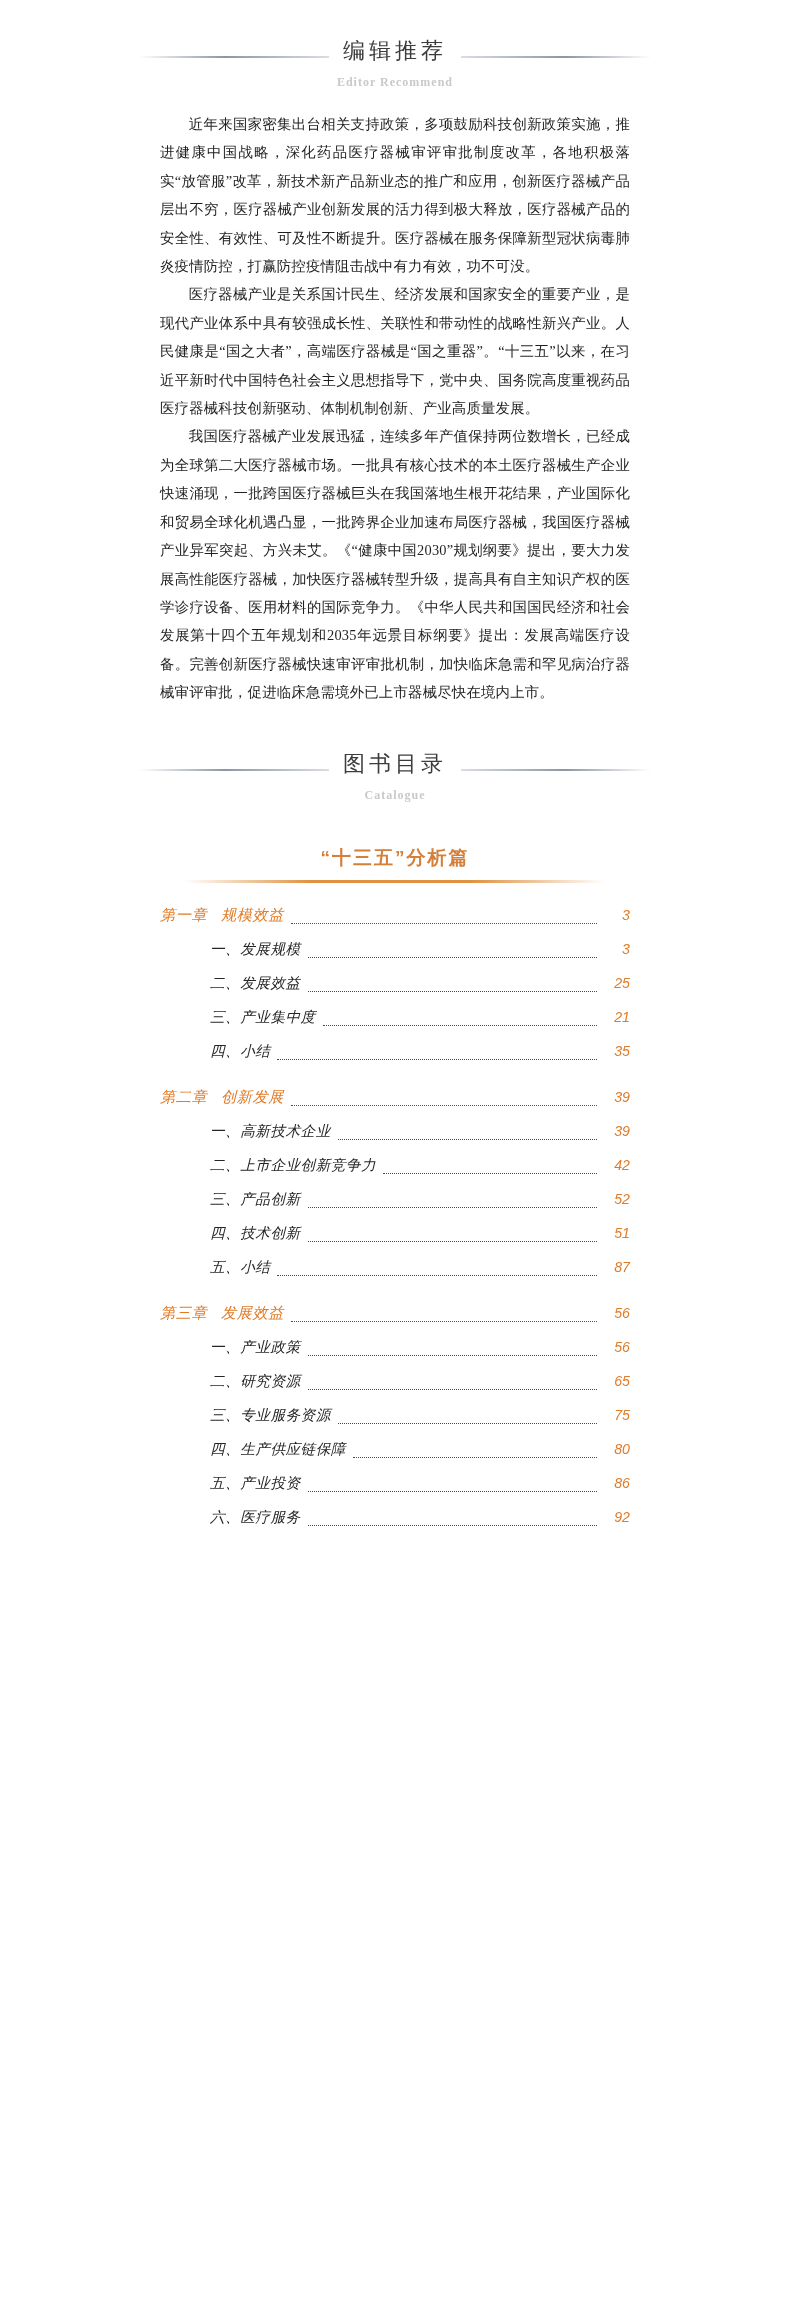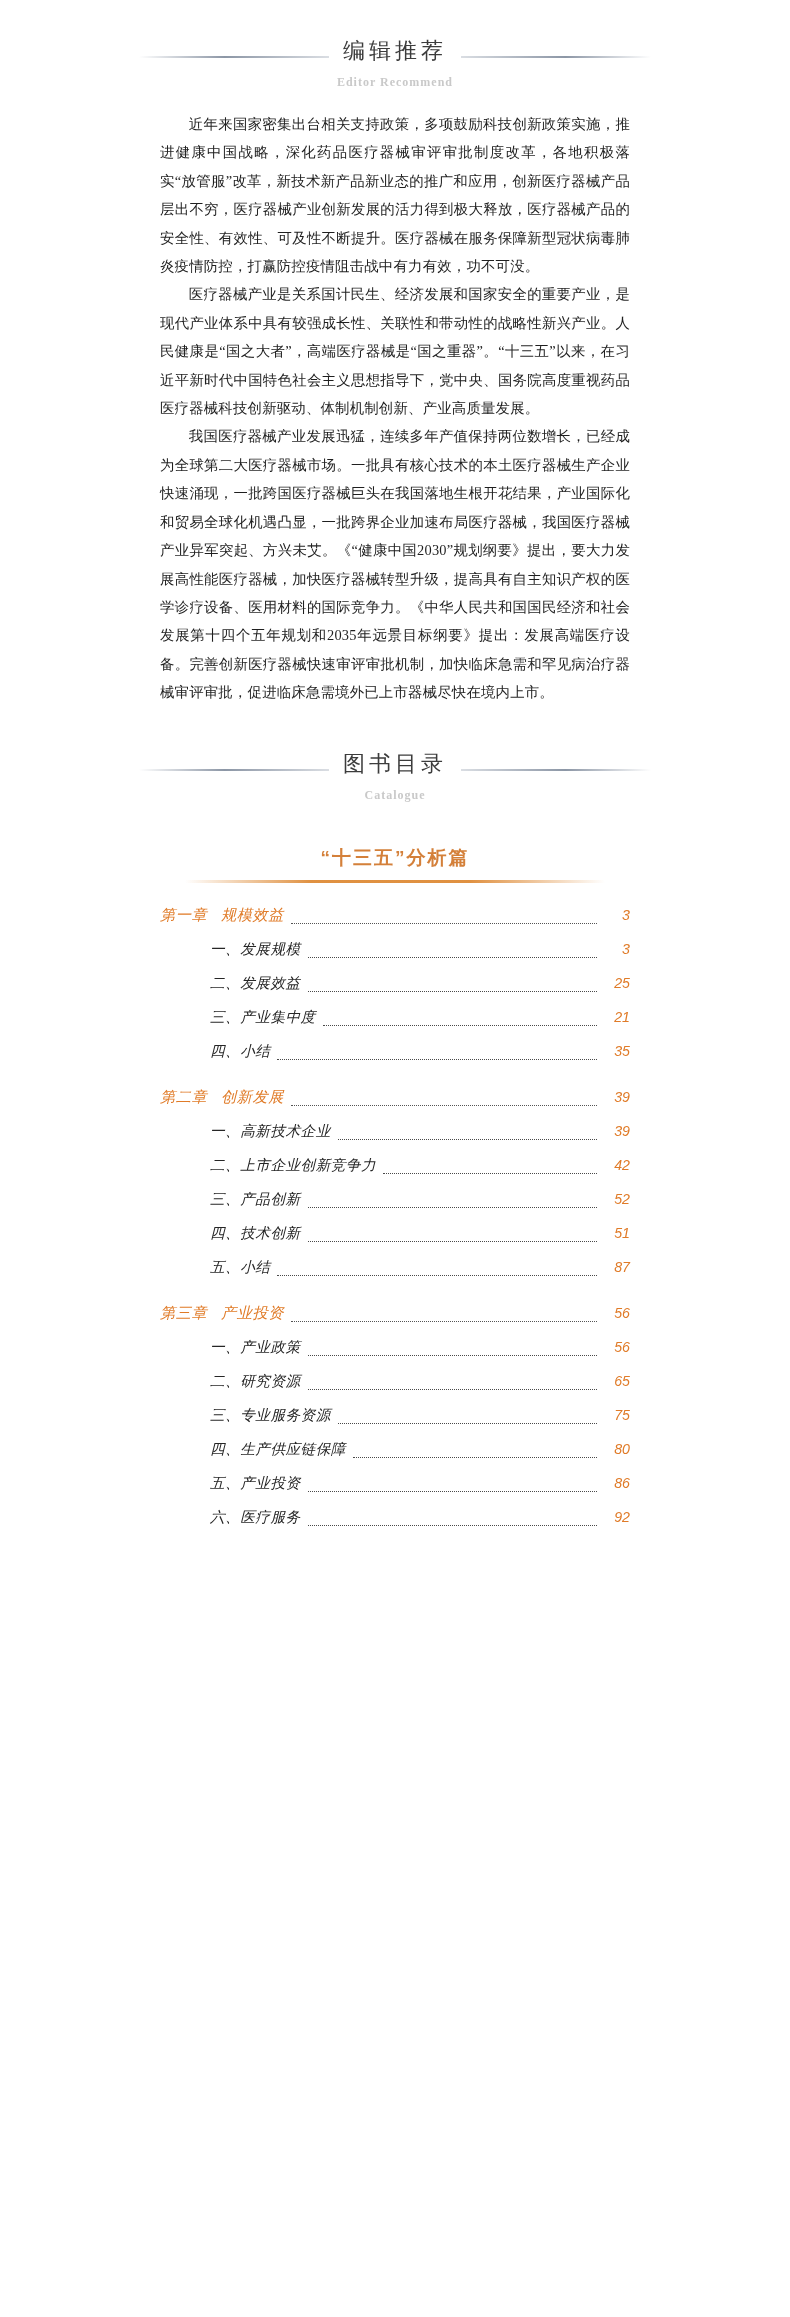--- a/index.html
+++ b/index.html
@@ -263,21 +263,21 @@
       </div>
       <div class="toc-row section">
         <span class="label">五、小结</span>
         <span class="leader"></span>
         <span class="pageno">87</span>
       </div>
     </div>
 
     <div class="toc-group">
       <div class="toc-row chapter">
-        <span class="label"><span class="ch-num">第三章</span><span>产业投资</span></span>
+        <span class="label"><span class="ch-num">第三章</span><span>发展效益</span></span>
         <span class="leader"></span>
         <span class="pageno">56</span>
       </div>
       <div class="toc-row section">
         <span class="label">一、产业政策</span>
         <span class="leader"></span>
         <span class="pageno">56</span>
       </div>
       <div class="toc-row section">
         <span class="label">二、研究资源</span>

